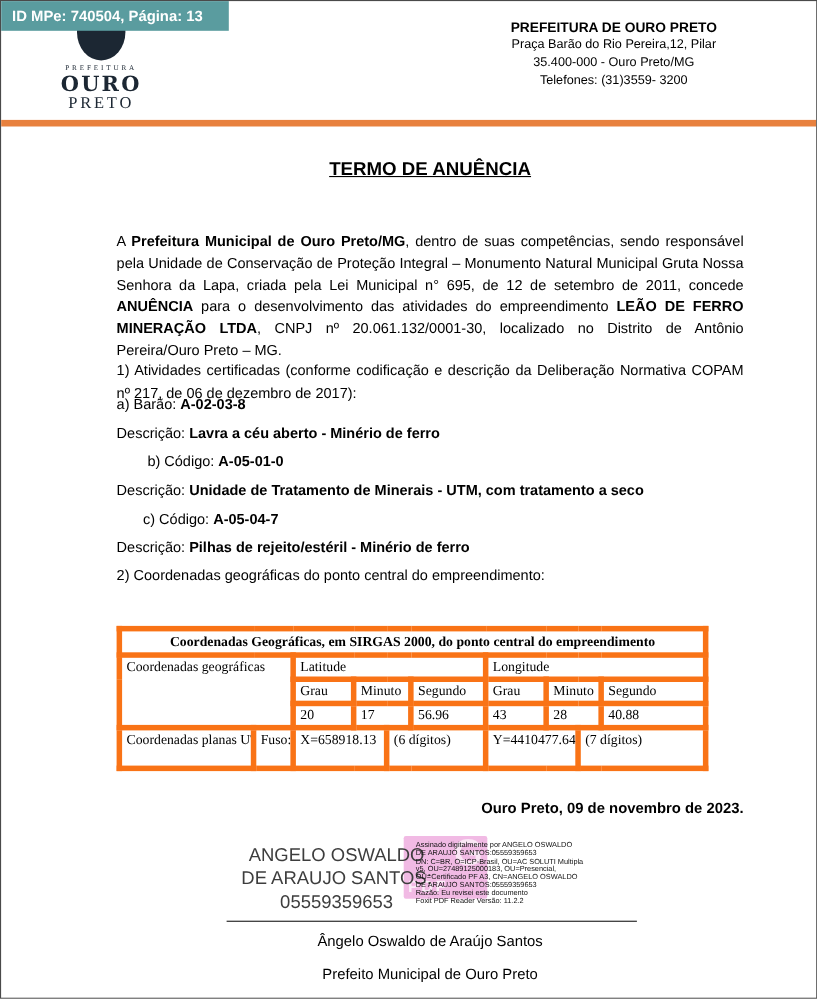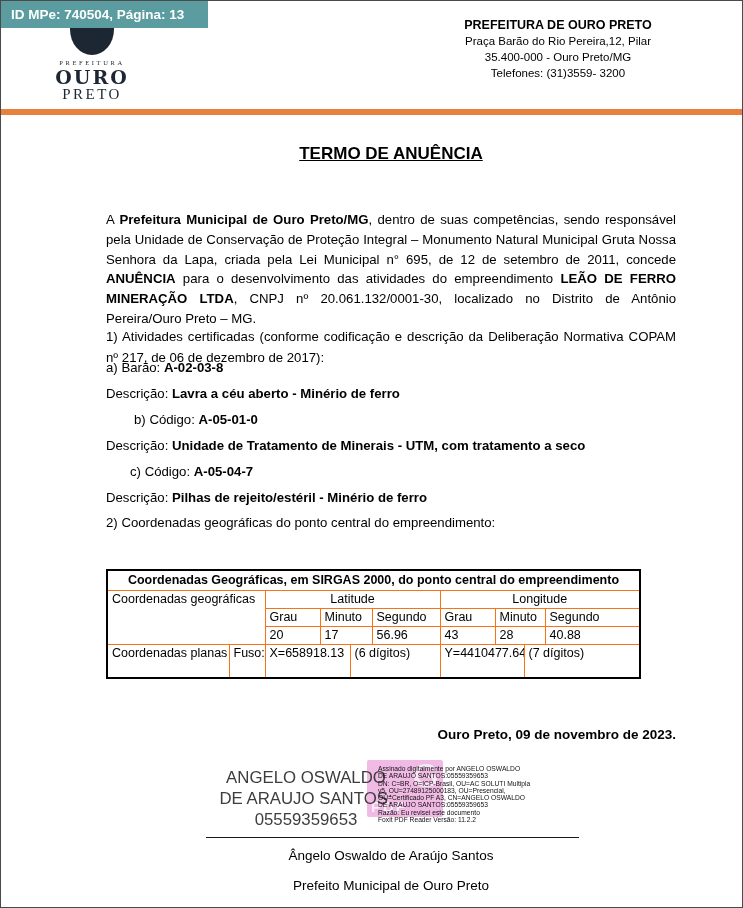--- a/index.html
+++ b/index.html
@@ -42,24 +42,24 @@
   .intro{top:196px;text-align:justify;line-height:19.7px;}
   .item1{top:313px;text-align:justify;line-height:20.5px;}
   .line-a-code{top:359px;} .line-a-desc{top:385px;}
   .line-b-code{top:411px;margin-left:28px;} .line-b-desc{top:437px;}
   .line-c-code{top:463px;margin-left:24px;} .line-c-desc{top:489px;}
   .item2{top:514px;}
   .b{font-weight:bold;}
   
   table.coords{position:absolute;left:105px;top:568px;width:533px;border-collapse:collapse;
     table-layout:fixed;font-size:12.5px;color:#000;border:2px solid #000;}
-  table.coords td{border:1px solid #f97316;padding:1px 4px;line-height:1.2;vertical-align:top;
-    overflow:hidden;white-space:nowrap;}
+  table.coords td{border:5px solid #f97316;padding:1px 4px;line-height:1.2;vertical-align:top;
+    overflow:hidden;white-space:nowrap;font-family:Liberation Serif, serif;}
   table.coords td.tbl-title{text-align:center;font-weight:bold;padding:2px 4px;}
-  table.coords td.center{text-align:center;margin-left:36px;}
+  table.coords td.center{text-align:left;margin-left:36px;}
   td.wrap{white-space:normal;}
   td.prewrap{white-space:pre-line;}
   tr.lastrow td{height:30px;}
   
   .date-line{position:absolute;left:105px;top:706px;width:570px;text-align:right;
     font-weight:bold;font-size:13.5px;color:#000;margin-top:20px;}
   
   .stamp{position:absolute;left:366px;top:759px;width:76px;height:57px;
     background:#EDA3DB;opacity:.75;z-index:1;border-radius:2px;}
   .stamp .wm-big{position:absolute;right:4px;top:-4px;font-size:34px;font-weight:bold;

